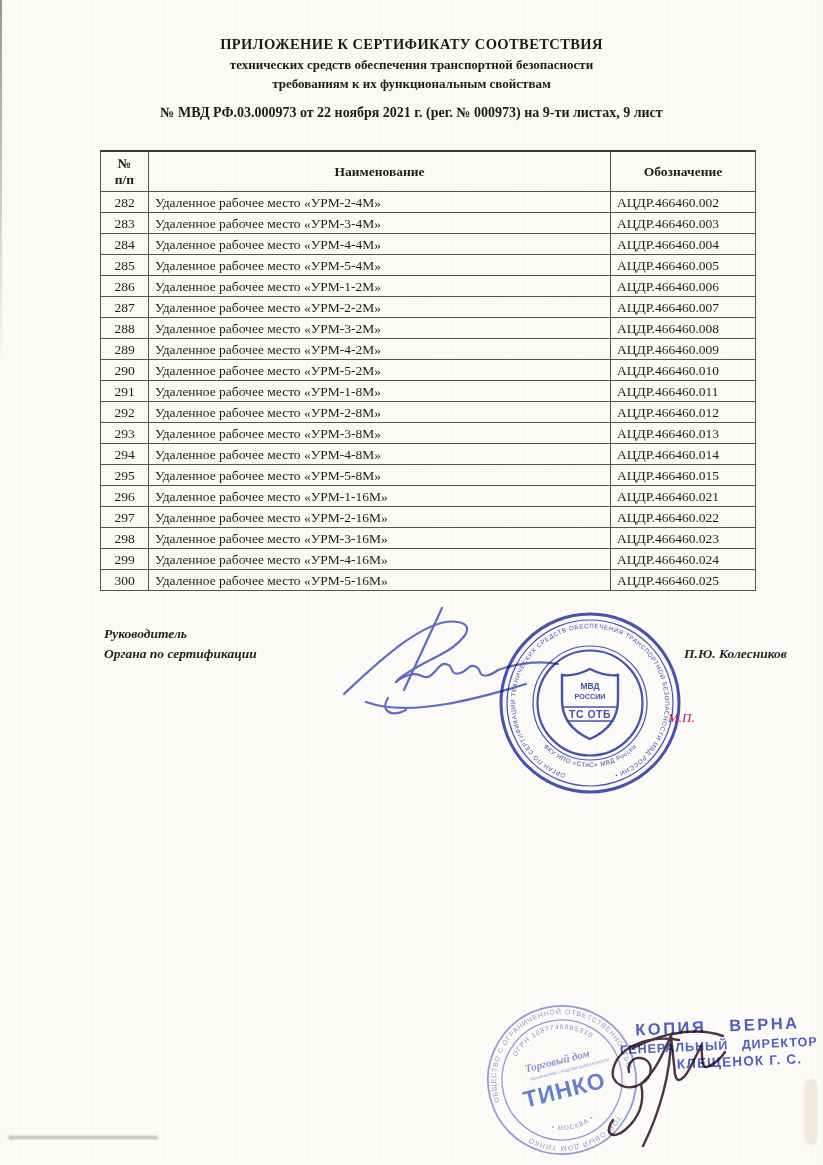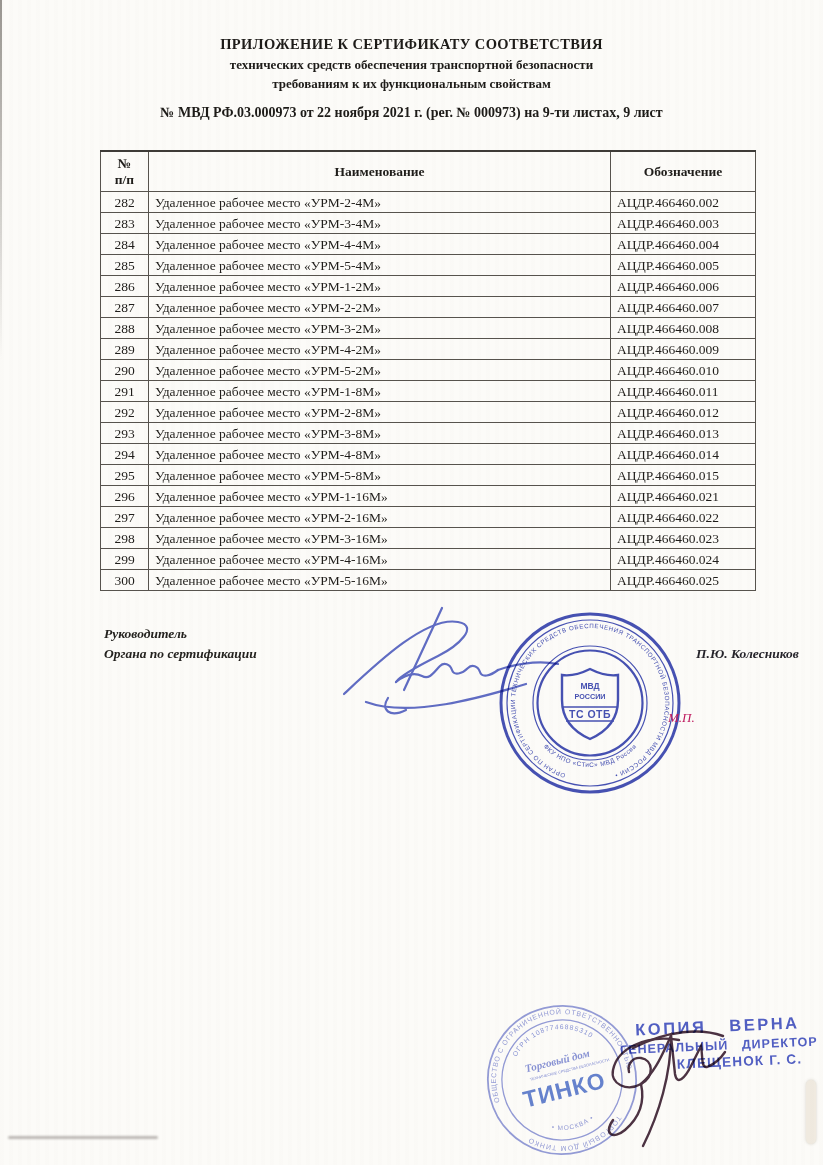--- a/index.html
+++ b/index.html
@@ -16,21 +16,21 @@
   
   .tblwrap{position:absolute;left:100px;top:150px;width:640px;}
   table.cert{border-collapse:collapse;width:640px;table-layout:fixed;font-size:13.5px;color:#1f1d1a;}
   table.cert th,table.cert td{border:1.2px solid #57534d;padding:0 6px;height:20px;line-height:19px;overflow:hidden;white-space:nowrap;}
   table.cert thead th{border-top:2.6px solid #3e3b37;height:37px;line-height:16px;font-weight:bold;text-align:center;vertical-align:middle;padding:1px 2px;}
   td.col-num{text-align:center;padding:0 2px;}
   td.col-name{text-align:left;padding-left:8px;}
   td.col-code{text-align:left;padding-left:9px;}
   
   .roleblock{position:absolute;left:104px;top:624px;font-weight:bold;font-style:italic;font-size:13.5px;line-height:20px;color:#24221f;}
-  .signername{position:absolute;left:684px;top:646px;font-weight:bold;font-style:italic;font-size:13.5px;color:#26242b;z-index:6;margin-left:12px;}
+  .signername{position:absolute;left:684px;top:646px;font-weight:bold;font-style:italic;font-size:13.5px;color:#26242b;z-index:6;}
   .sealnote{position:absolute;left:668px;top:710px;font-style:italic;font-size:13px;color:#be185d;z-index:6;}
   .bluestamp{position:absolute;left:497px;top:610px;width:186px;height:186px;mix-blend-mode:multiply;opacity:.93;z-index:4;}
   .bluesig{position:absolute;left:330px;top:602px;width:240px;height:126px;mix-blend-mode:multiply;opacity:.88;z-index:5;}
   
   .companystamp{position:absolute;left:484px;top:1002px;width:156px;height:156px;transform:rotate(-14deg);mix-blend-mode:multiply;opacity:.9;z-index:3;}
   .copystamp{position:absolute;left:612px;top:1018px;transform:rotate(-2.5deg);color:#4352c4;font-family:"Liberation Sans",sans-serif;font-weight:bold;mix-blend-mode:multiply;opacity:.92;z-index:4;line-height:1;}
   .copy-l1{font-size:16.5px;letter-spacing:2.5px;word-spacing:16px;margin-left:24px;}
   .copy-l2{font-size:12.5px;letter-spacing:1px;word-spacing:9px;margin-top:5px;margin-left:8px;}
   .copy-l3{font-size:13.5px;letter-spacing:1.2px;margin-top:4px;margin-left:64px;}
   .darksig{position:absolute;left:583px;top:1018px;width:145px;height:130px;z-index:5;mix-blend-mode:multiply;opacity:.95;}

